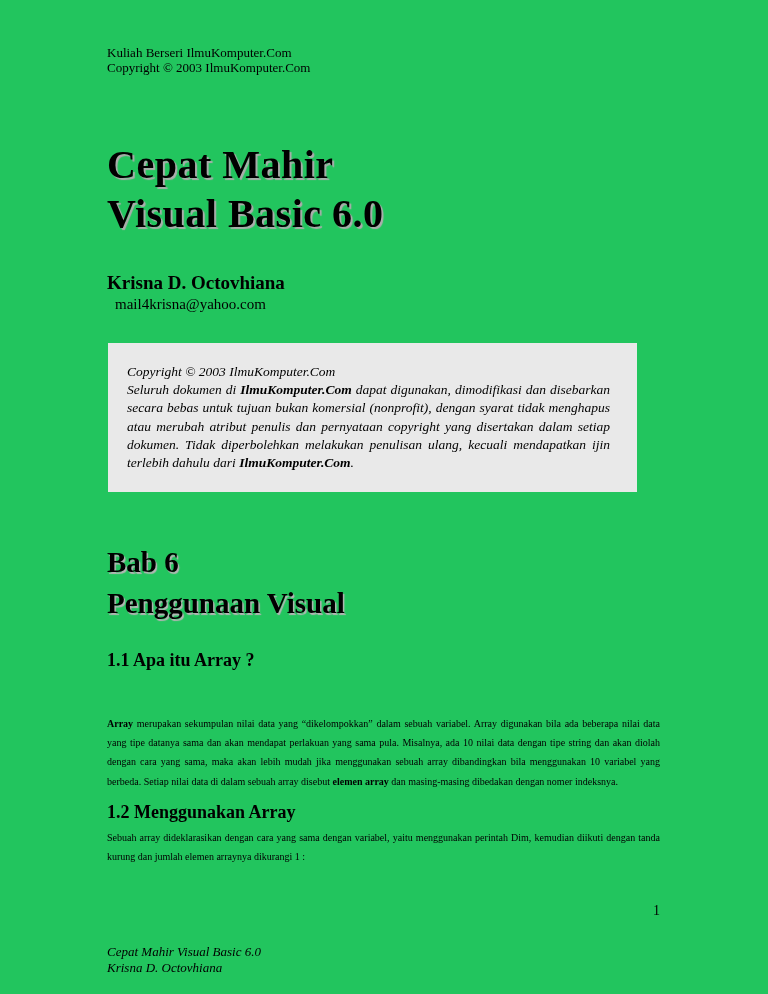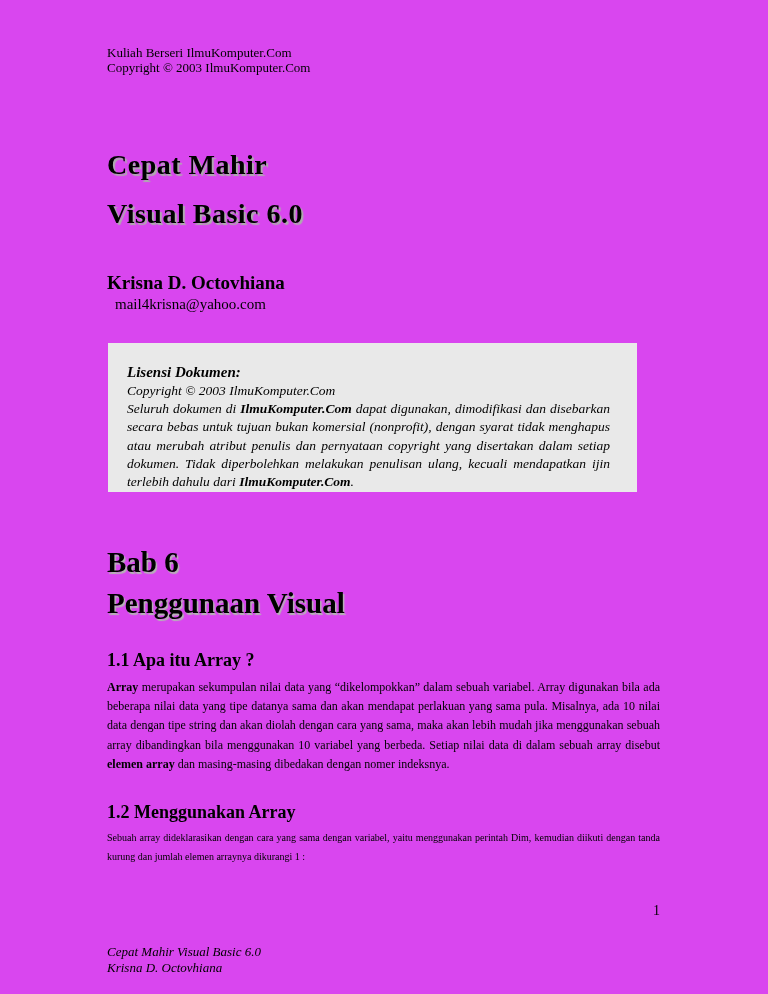--- a/index.html
+++ b/index.html
@@ -2,35 +2,35 @@
 <html><head>
 <meta charset="utf-8">
 <style>
   * { margin: 0; padding: 0; box-sizing: border-box; }
   html, body { background: #888; }
   .page {
     position: relative;
     width: 768px;
     height: 994px;
     margin: 0 auto;
-    background: #d946ef;
+    background: #22c55e;
     font-family: "Liberation Serif", serif;
     color: #000000;
     overflow: hidden;
   }
   .abs { position: absolute; }
 
   .doc-header {
     left: 107px; top: 45px; width: 553px;
     font-size: 13px; line-height: 15px;
   }
 
   .doc-title {
     left: 107px; top: 140px; width: 600px;
-    font-size: 28px; font-weight: bold; line-height: 49px;
+    font-size: 40px; font-weight: bold; line-height: 49px;
     letter-spacing: 0.5px;
     text-shadow: 2px 2px 1px #adadad;
   }
 
   .author-block { left: 107px; top: 271px; width: 400px; }
   .author-name { font-size: 19px; font-weight: bold; line-height: 24px; }
   .author-email { font-size: 15px; line-height: 19px; margin-left: 8px; }
 
   .license-box {
     left: 108px; top: 343px; width: 529px; height: 149px;
@@ -46,22 +46,22 @@
   }
 
   .chapter-title {
     left: 107px; top: 542px; width: 600px;
     font-size: 29px; font-weight: bold; line-height: 41px;
     text-shadow: 1.5px 1.5px 1px #b5b5b5;
   }
 
   .section1-heading { left: 107px; top: 650px; width: 553px; font-size: 18px; font-weight: bold; }
   .section1-body {
-    left: 107px; top: 678px; width: 553px;
-    font-size: 12px; line-height: 19.2px; text-align: justify;
+    left: 107px; top: 714px; width: 553px;
+    font-size: 10px; line-height: 19.2px; text-align: justify;
   }
 
   .section2-heading { left: 107px; top: 802px; width: 553px; font-size: 18px; font-weight: bold; }
   .section2-body {
     left: 107px; top: 828px; width: 553px;
     font-size: 10px; line-height: 19.2px; text-align: justify;
   }
 
   .doc-footer {
     left: 107px; top: 944px; width: 553px;
@@ -88,21 +88,20 @@
     <div>Cepat Mahir</div>
     <div>Visual Basic 6.0</div>
   </div>
 
   <div class="abs author-block">
     <div class="author-name">Krisna D. Octovhiana</div>
     <div class="author-email">mail4krisna@yahoo.com</div>
   </div>
 
   <div class="abs license-box">
-    <div class="license-heading">Lisensi Dokumen:</div>
     <div class="license-copyright">Copyright © 2003 IlmuKomputer.Com</div>
     <div class="license-body"><span>Seluruh dokumen di </span><b class="inline-bold">IlmuKomputer.Com</b><span> dapat digunakan, dimodifikasi dan disebarkan secara bebas untuk tujuan bukan komersial (nonprofit), dengan syarat tidak menghapus atau merubah atribut penulis dan pernyataan copyright yang disertakan dalam setiap dokumen. Tidak diperbolehkan melakukan penulisan ulang, kecuali mendapatkan ijin terlebih dahulu dari </span><b class="inline-bold">IlmuKomputer.Com</b><span>.</span></div>
   </div>
 
   <div class="abs chapter-title">
     <div>Bab 6</div>
     <div>Penggunaan Visual</div>
   </div>
 
   <div class="abs section1-heading">1.1 Apa itu Array ?</div>

